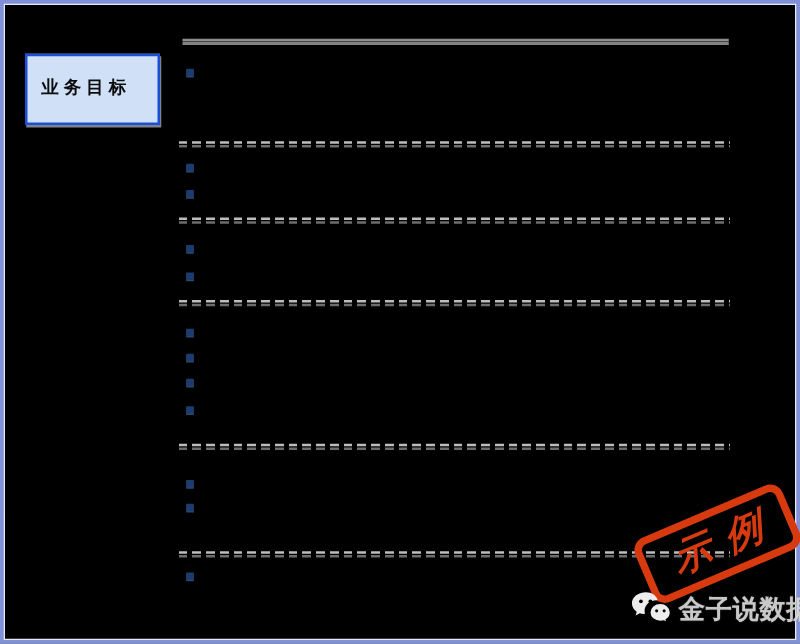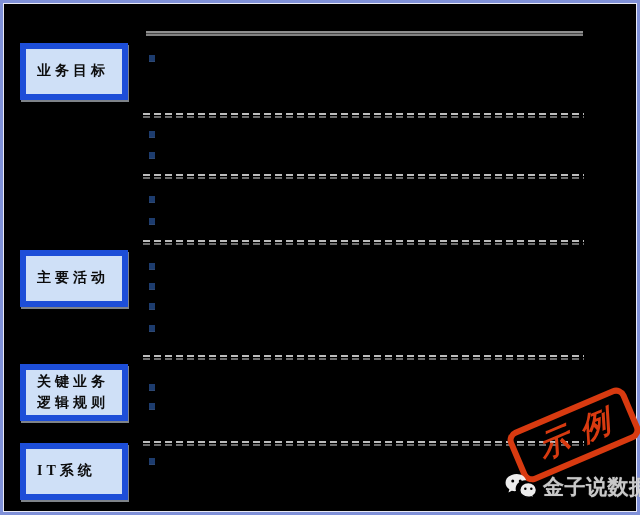--- a/index.html
+++ b/index.html
@@ -5,21 +5,21 @@
   html,body{margin:0;padding:0;background:#000;}
   .stage{
     position:relative;width:640px;height:515px;background:#000;
     overflow:hidden;
     box-shadow: inset 0 0 0 3px #8091d8, inset 0 0 0 4px #e9e9f5;
     font-family:"Liberation Sans", sans-serif;
   }
   .label-box{
     position:absolute;left:20px;width:108px;height:57px;
     box-sizing:border-box;
-    background:#cfe0f7;border:6px solid #1d4ed8;
+    background:#cfe0f7;border:2px solid #1d4ed8;
     box-shadow:1px 2px 0 rgba(230,238,250,.55);
     display:flex;align-items:center;
     padding:2px 6px 2px 11px;
   }
   .label-box span{
     font-family:"Liberation Serif","DejaVu Serif",serif;
     font-weight:bold;color:#0c0c0c;
     font-size:14px;line-height:1.45;letter-spacing:4px;
   }
   .header-rule{
@@ -62,29 +62,20 @@
 </head>
 <body>
 
 <div class="stage">
 
   <div class="header-rule"></div>
 
   <div class="label-box" style="top:43px">
     <span>业务目标</span>
   </div>
-  <div class="label-box" style="top:250px">
-    <span>主要活动</span>
-  </div>
-  <div class="label-box" style="top:364px">
-    <span>关键业务逻辑规则</span>
-  </div>
-  <div class="label-box" style="top:443px">
-    <span>IT系统</span>
-  </div>
 
   <div id="rules-layer">
       <div class="dash-rule" style="top: 113px;"></div>
       <div class="dash-rule" style="top: 174px;"></div>
       <div class="dash-rule" style="top: 240px;"></div>
       <div class="dash-rule" style="top: 355px;"></div>
       <div class="dash-rule" style="top: 441px;"></div>
     </div>
   <div id="bullets-layer">
       <div class="bullet" style="top: 55px;"></div>

